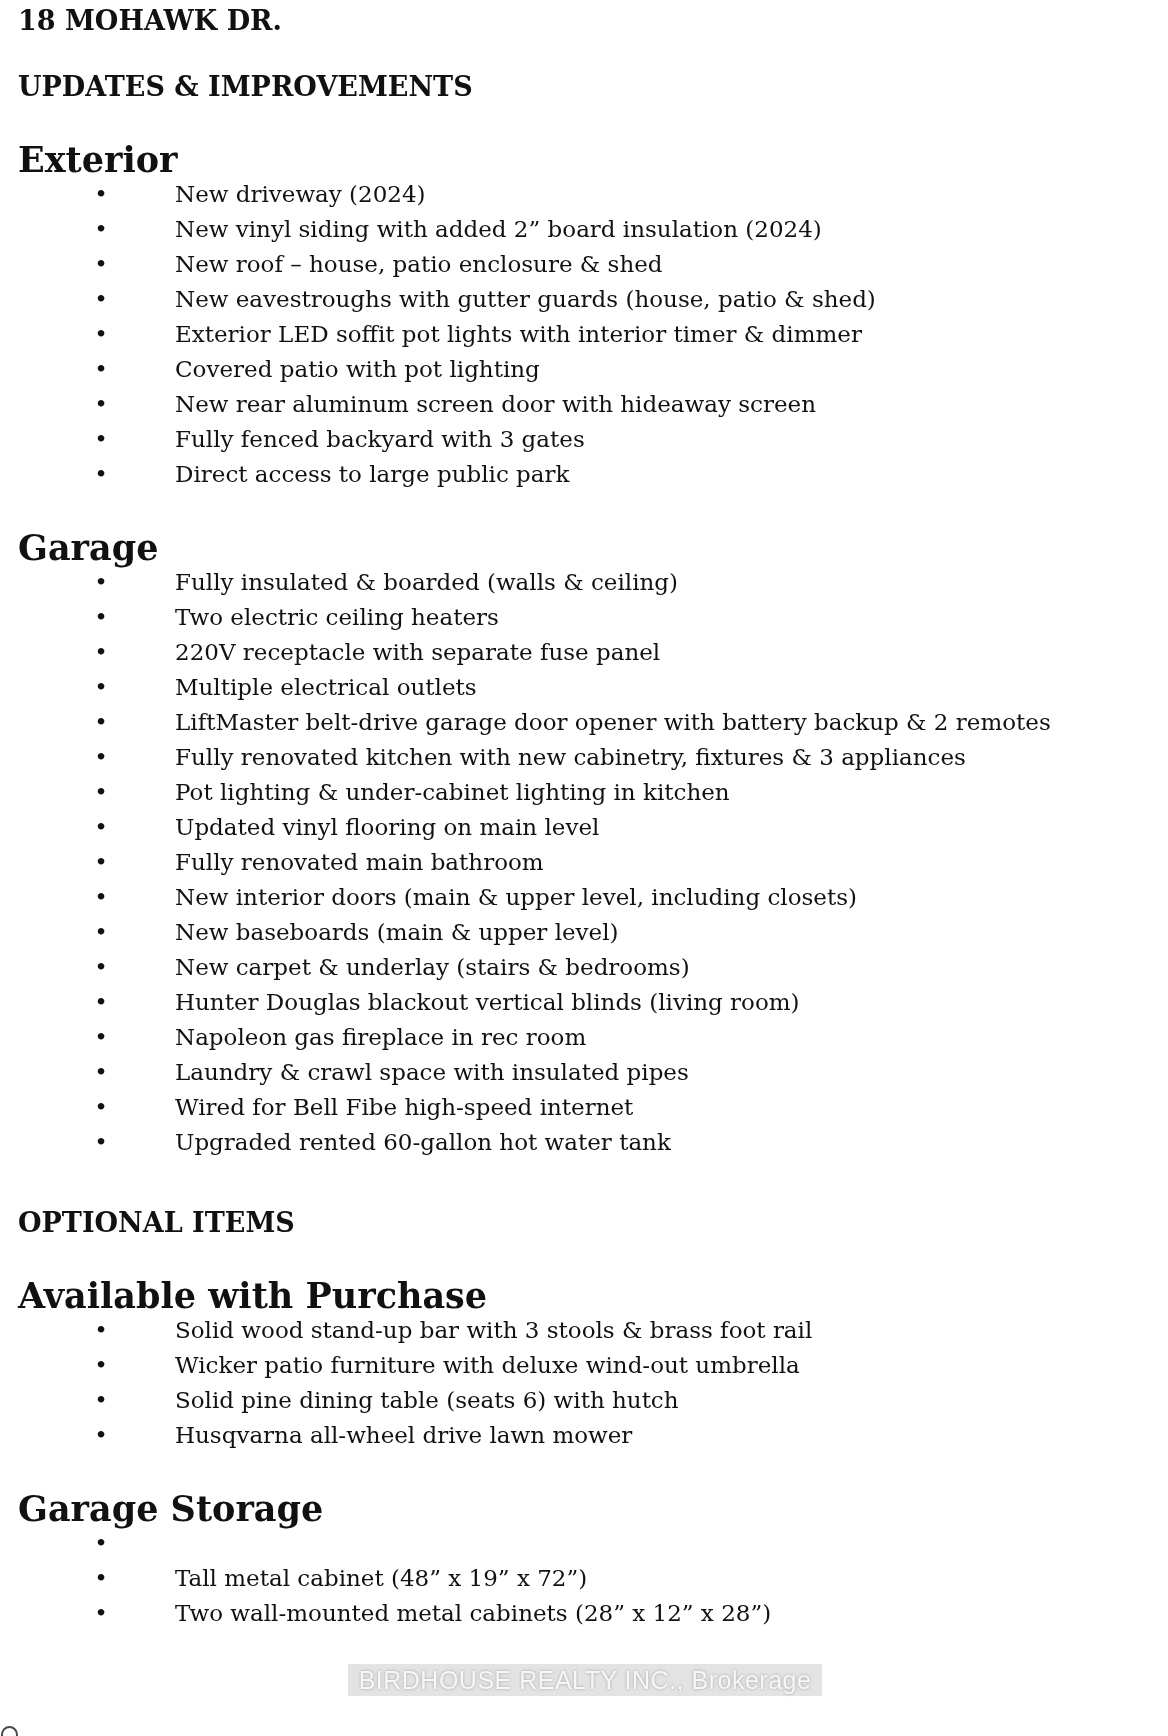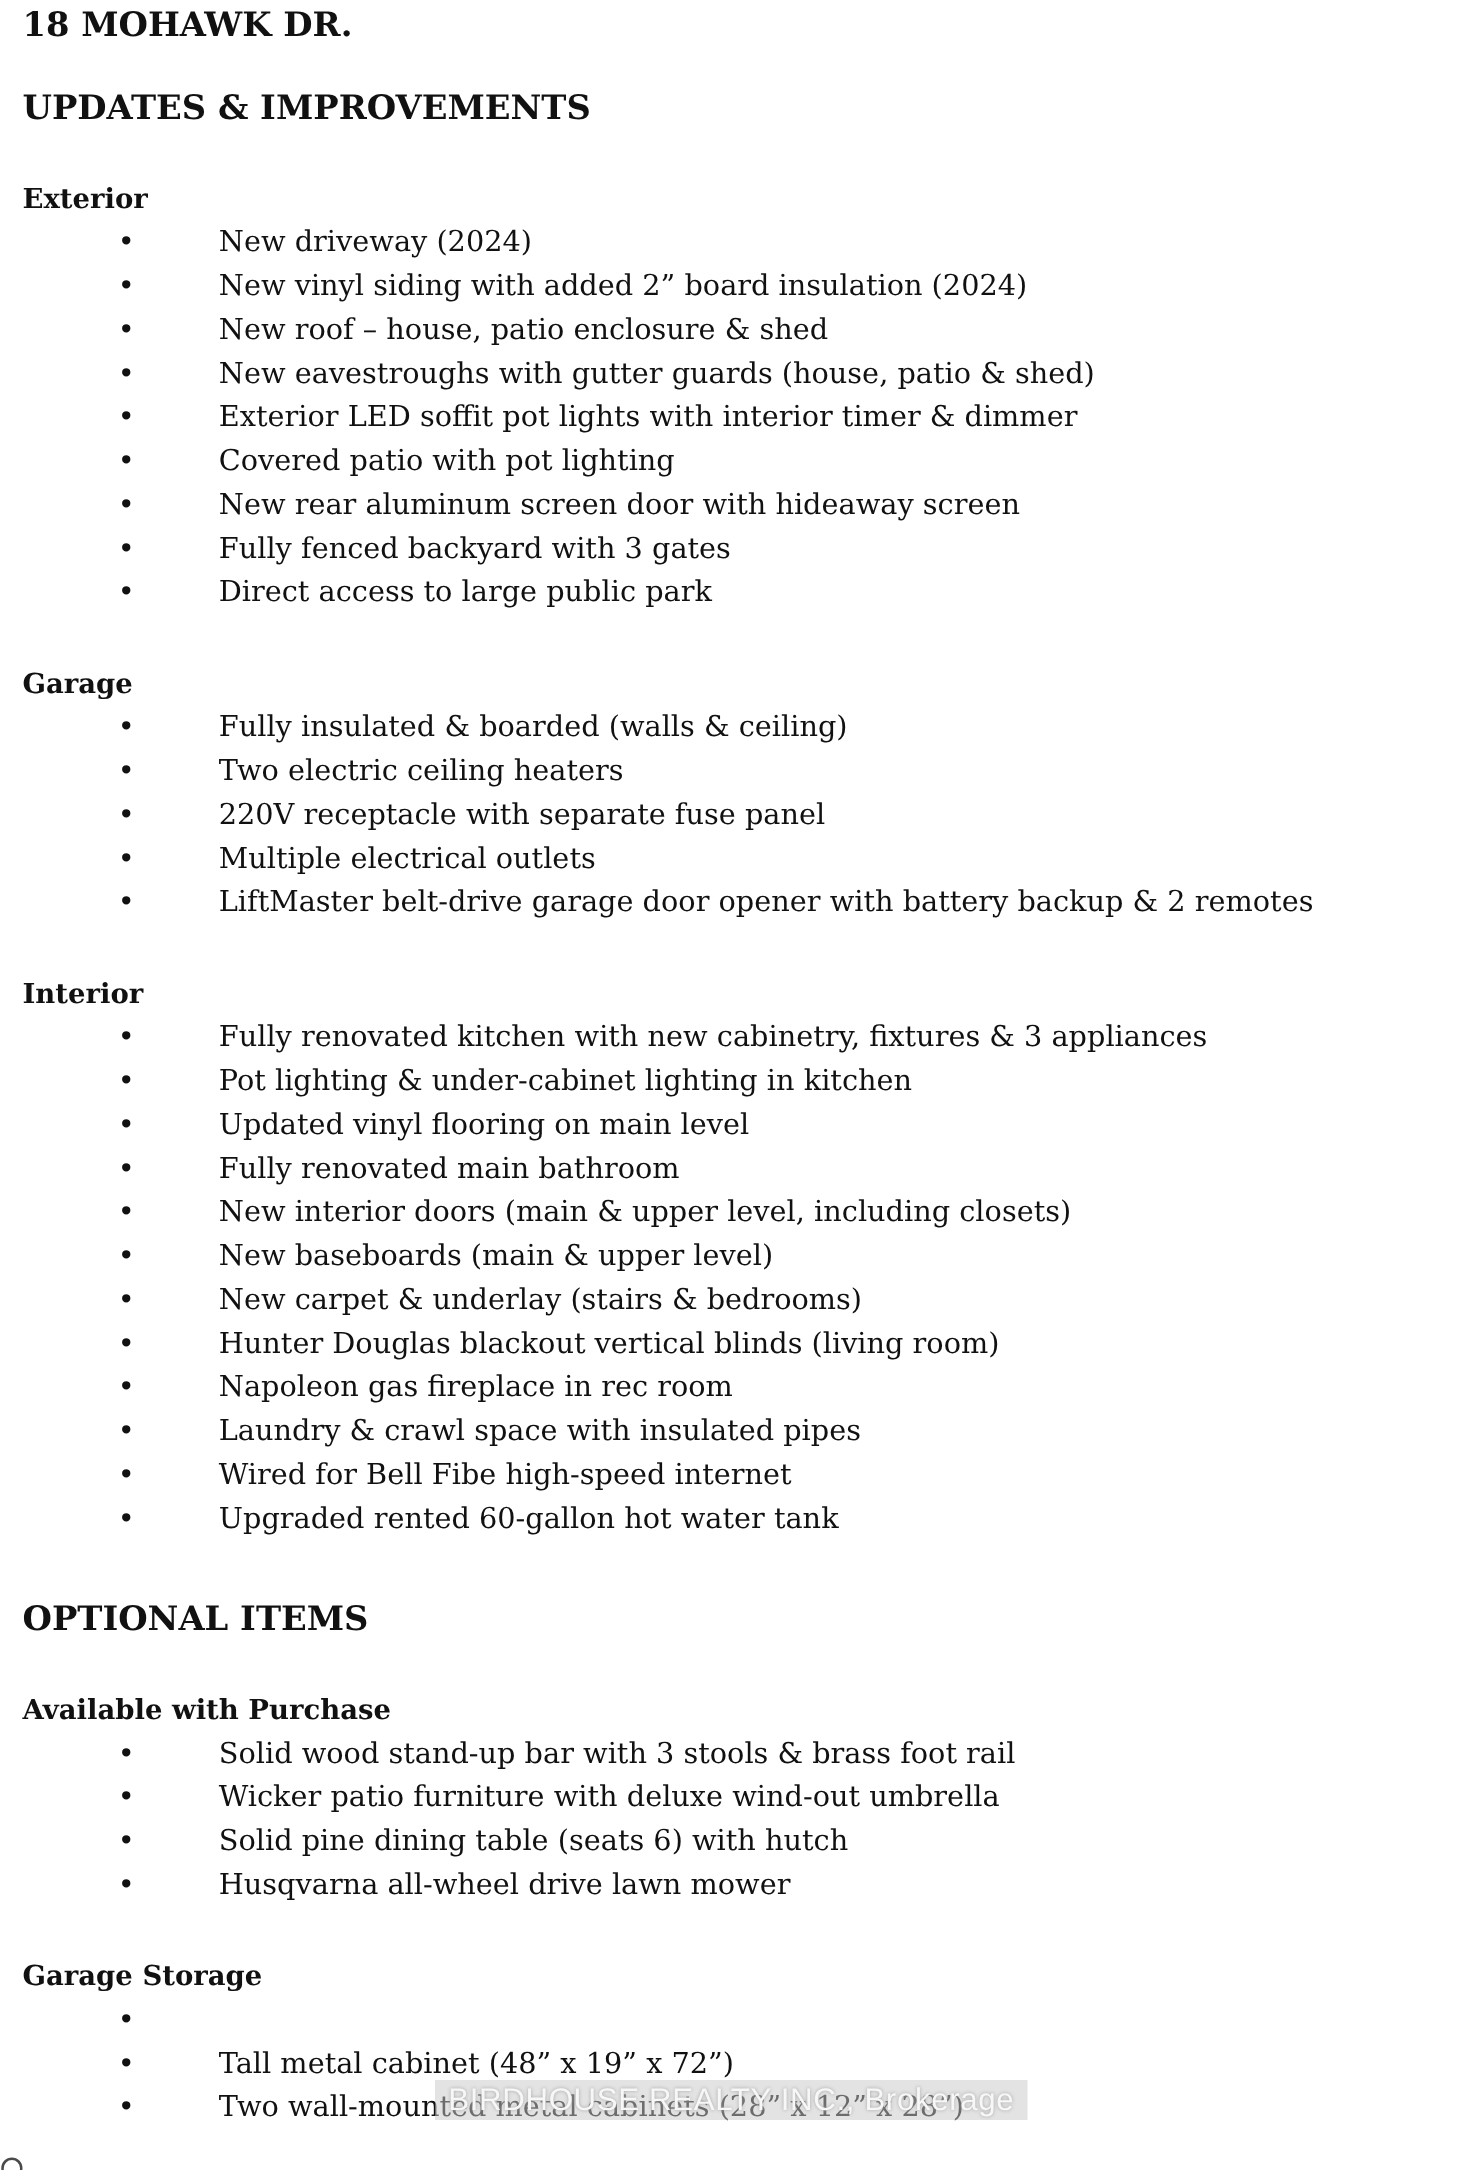--- a/index.html
+++ b/index.html
@@ -23,21 +23,21 @@
     height: 35px; line-height: 35px;
   }
   .section-heading {
     margin: 31px 0 0 0;
     font-size: 27px; font-weight: bold;
     height: 35px; line-height: 35px;
   }
   .doc-section + .doc-section .section-heading { margin-top: 45px; }
   .group-heading {
     margin: 38px 0 0 0;
-    font-size: 22px; font-weight: bold;
+    font-size: 35px; font-weight: bold;
     height: 35px; line-height: 35px;
   }
   .bullet-list { margin: 0; padding: 0; list-style: none; }
   .bullet-item {
     position: relative;
     padding-left: 157px;
     height: 35px; line-height: 35px;
     font-size: 23px;
     white-space: nowrap;
   }
@@ -91,21 +91,20 @@
           <li class="bullet-item"><span class="bullet">•</span><span class="item-text">Direct access to large public park</span></li>
         </ul>
         <h3 class="group-heading">Garage</h3>
         <ul class="bullet-list">
           <li class="bullet-item"><span class="bullet">•</span><span class="item-text">Fully insulated &amp; boarded (walls &amp; ceiling)</span></li>
           <li class="bullet-item"><span class="bullet">•</span><span class="item-text">Two electric ceiling heaters</span></li>
           <li class="bullet-item"><span class="bullet">•</span><span class="item-text">220V receptacle with separate fuse panel</span></li>
           <li class="bullet-item"><span class="bullet">•</span><span class="item-text">Multiple electrical outlets</span></li>
           <li class="bullet-item"><span class="bullet">•</span><span class="item-text">LiftMaster belt-drive garage door opener with battery backup &amp; 2 remotes</span></li>
         </ul>
-        <h3 class="group-heading">Interior</h3>
         <ul class="bullet-list">
           <li class="bullet-item"><span class="bullet">•</span><span class="item-text">Fully renovated kitchen with new cabinetry, fixtures &amp; 3 appliances</span></li>
           <li class="bullet-item"><span class="bullet">•</span><span class="item-text">Pot lighting &amp; under-cabinet lighting in kitchen</span></li>
           <li class="bullet-item"><span class="bullet">•</span><span class="item-text">Updated vinyl flooring on main level</span></li>
           <li class="bullet-item"><span class="bullet">•</span><span class="item-text">Fully renovated main bathroom</span></li>
           <li class="bullet-item"><span class="bullet">•</span><span class="item-text">New interior doors (main &amp; upper level, including closets)</span></li>
           <li class="bullet-item"><span class="bullet">•</span><span class="item-text">New baseboards (main &amp; upper level)</span></li>
           <li class="bullet-item"><span class="bullet">•</span><span class="item-text">New carpet &amp; underlay (stairs &amp; bedrooms)</span></li>
           <li class="bullet-item"><span class="bullet">•</span><span class="item-text">Hunter Douglas blackout vertical blinds (living room)</span></li>
           <li class="bullet-item"><span class="bullet">•</span><span class="item-text">Napoleon gas fireplace in rec room</span></li>

